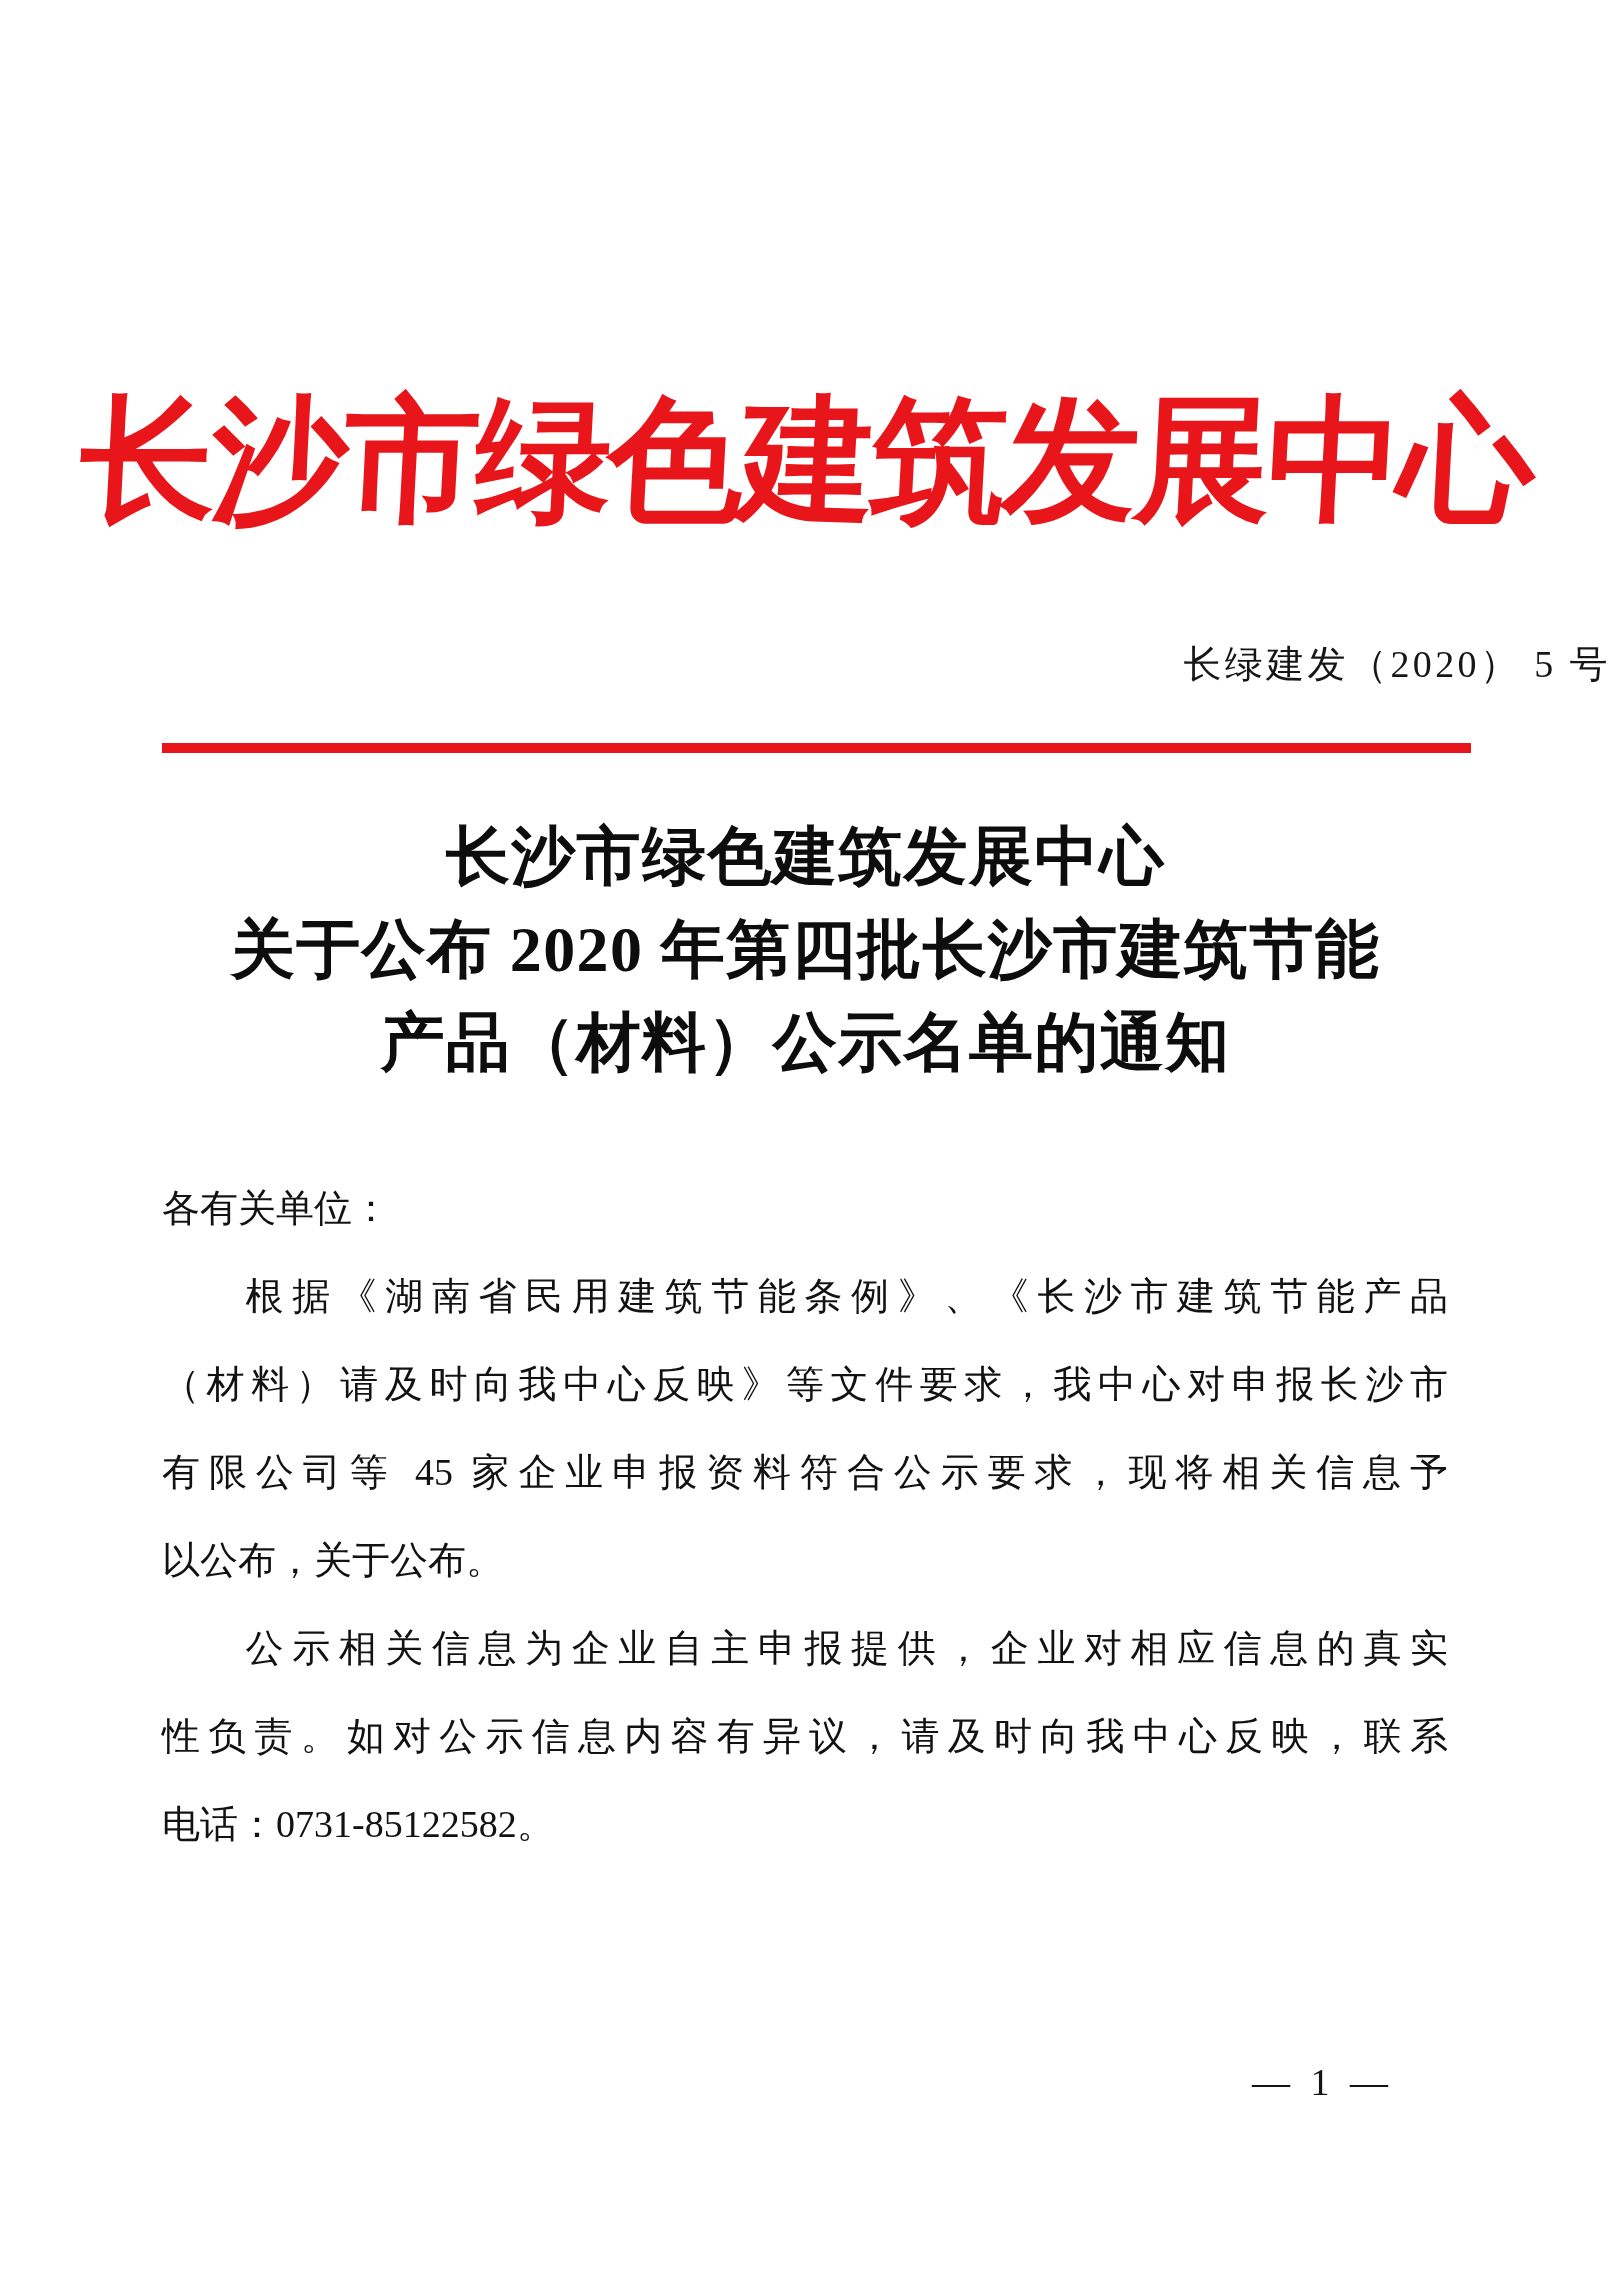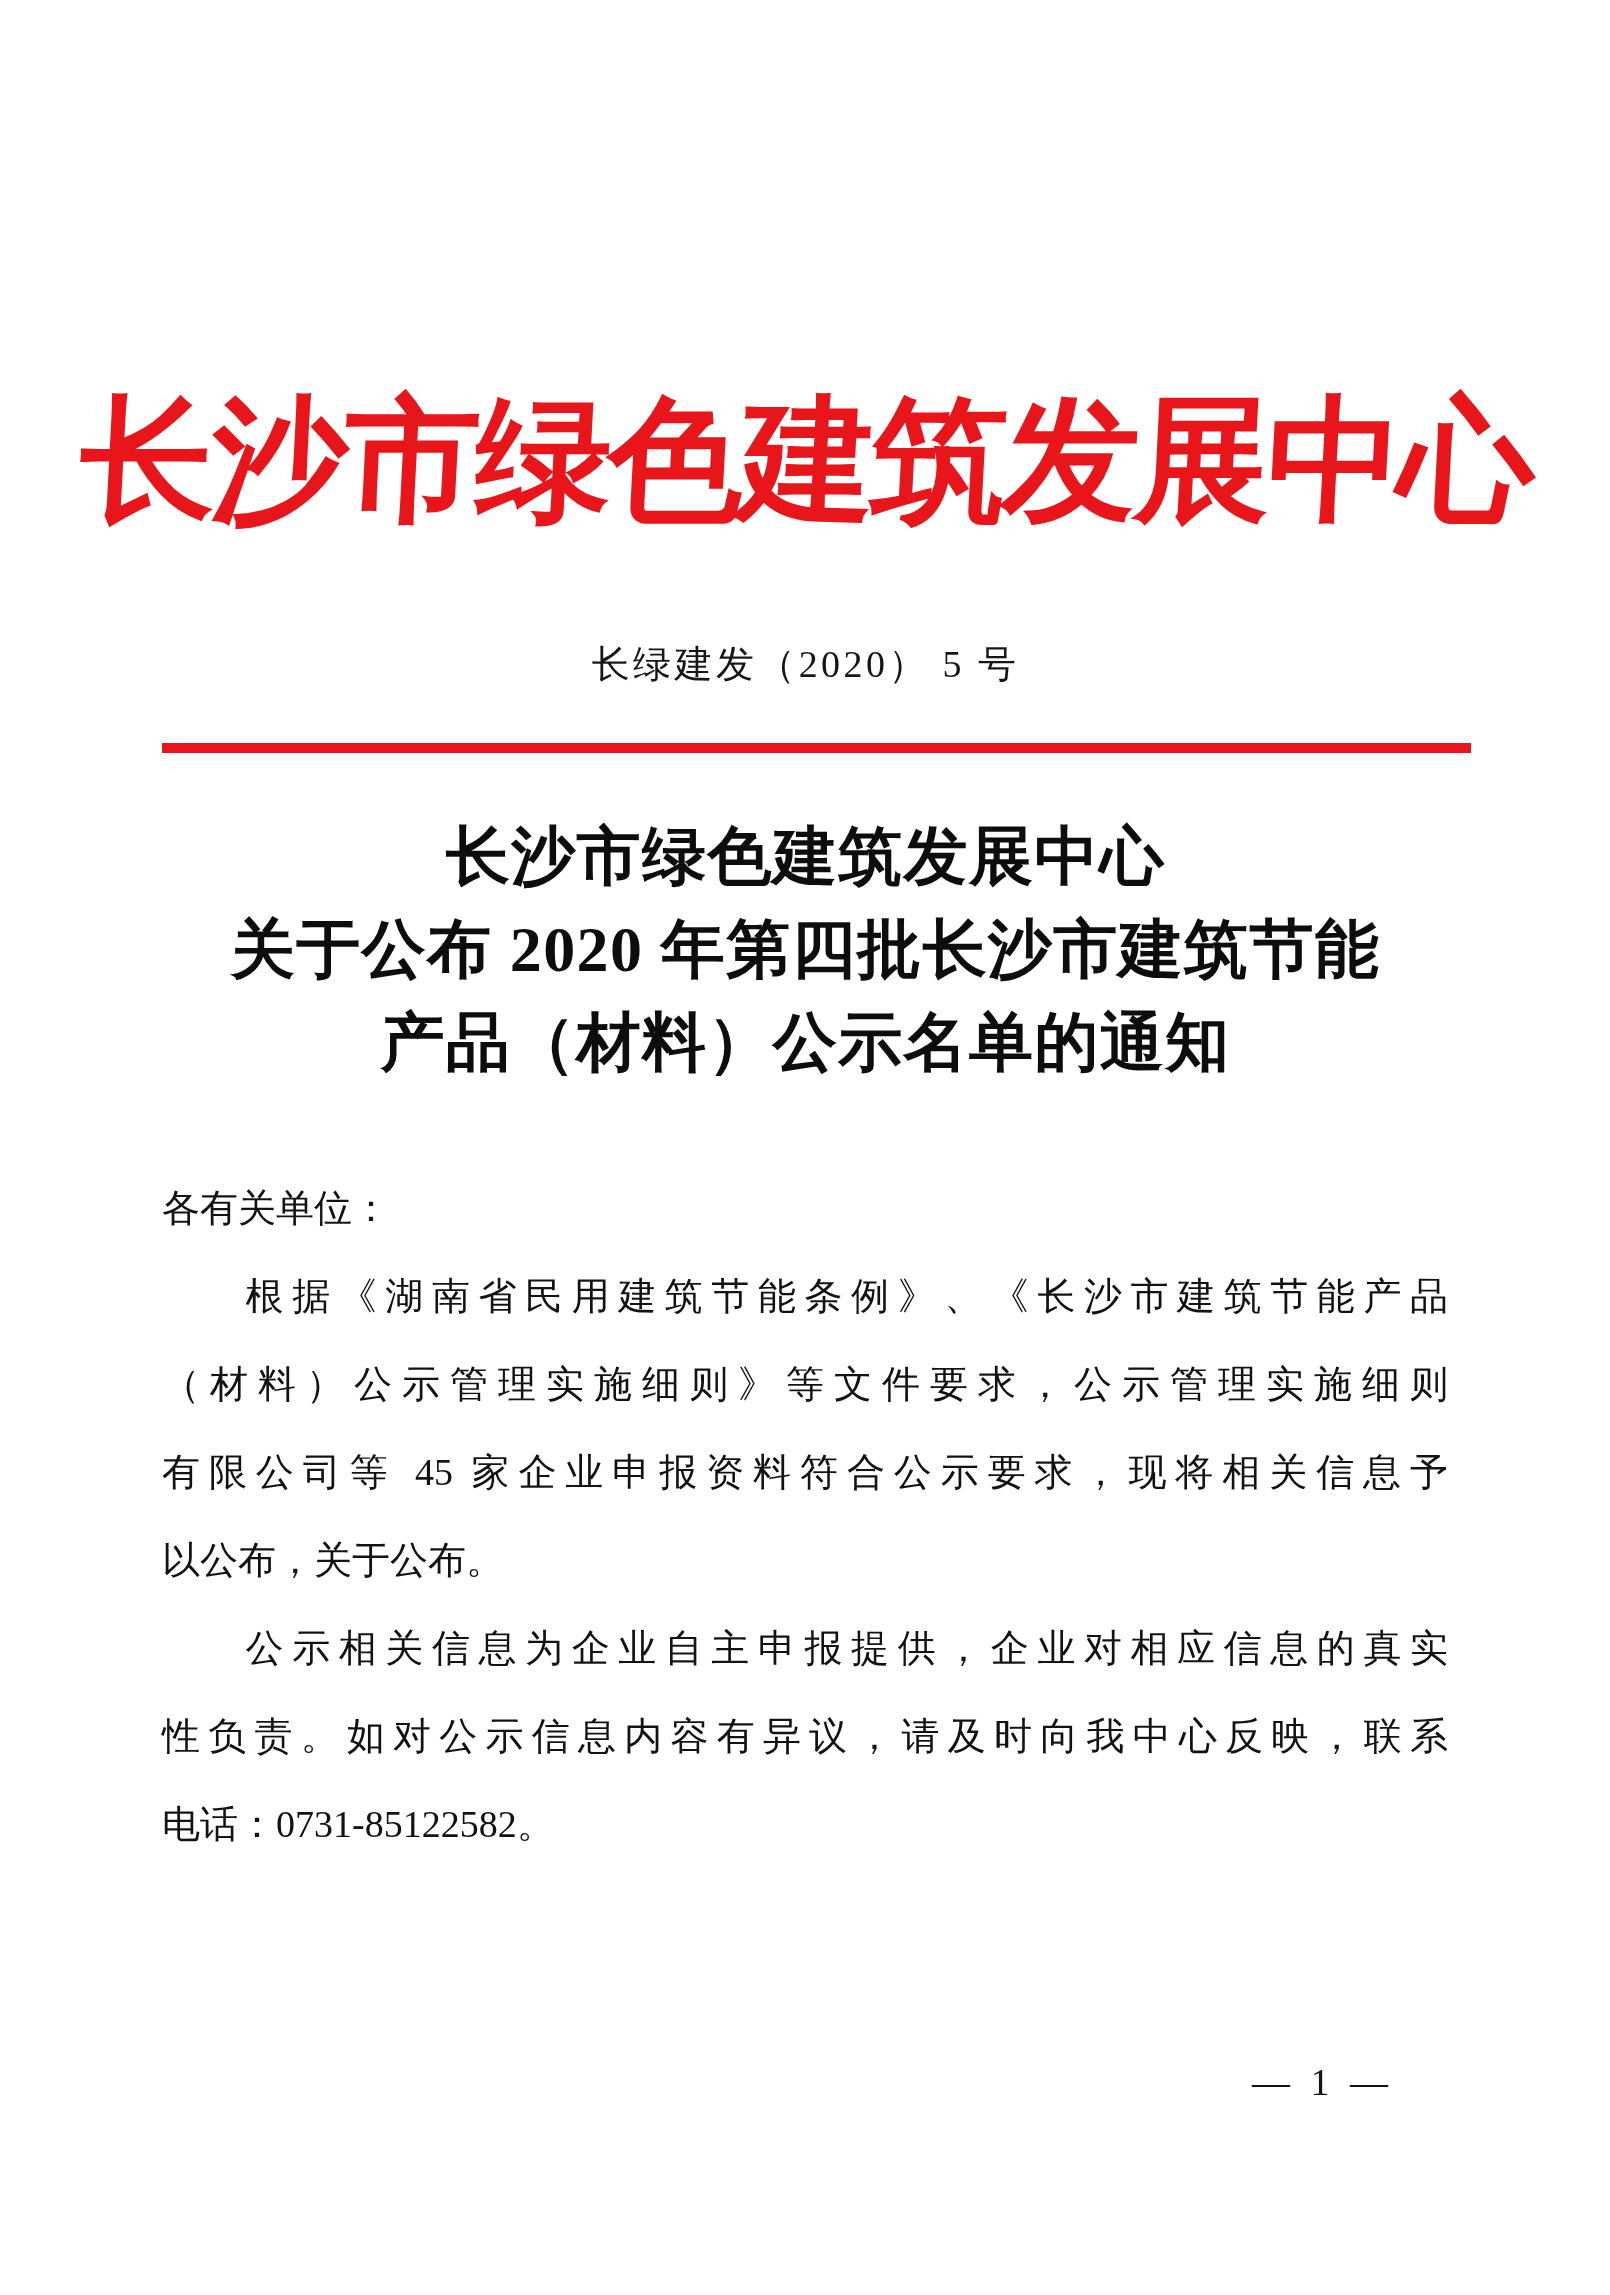--- a/index.html
+++ b/index.html
@@ -34,21 +34,21 @@
     letter-spacing: -4.1px;
     transform: skewX(-3deg);
     white-space: nowrap;
   }
   
   .doc-number {
     position: absolute;
     top: 642px;
     left: 0;
     width: 100%;
-    text-align: center;
+    text-align: right;
     font-size: 38px;
     line-height: 44px;
     letter-spacing: 3.4px;
     color: #161616;
   }
   
   .red-rule {
     position: absolute;
     top: 743px;
     left: 162px;
@@ -117,21 +117,21 @@
   <div class="notice-title">
     <div>长沙市绿色建筑发展中心</div>
     <div>关于公布 2020 年第四批长沙市建筑节能</div>
     <div>产品（材料）公示名单的通知</div>
   </div>
 
   <div class="body-text">
     <div class="line">各有关单位：</div>
 
     <div class="line just indent">根据《湖南省民用建筑节能条例》、《长沙市建筑节能产品</div>
-    <div class="line just">（材料）公示管理实施细则》等文件要求，公示管理实施细则</div>
+    <div class="line just">（材料）请及时向我中心反映》等文件要求，我中心对申报长沙市</div>
     <div class="line just">有限公司等 45 家企业申报资料符合公示要求，现将相关信息予</div>
     <div class="line">以公布，关于公布。</div>
 
     <div class="line just indent">公示相关信息为企业自主申报提供，企业对相应信息的真实</div>
     <div class="line just">性负责。如对公示信息内容有异议，请及时向我中心反映，联系</div>
     <div class="line">电话：0731-85122582。</div>
   </div>
 
   <div class="page-number">— 1 —</div>
 

